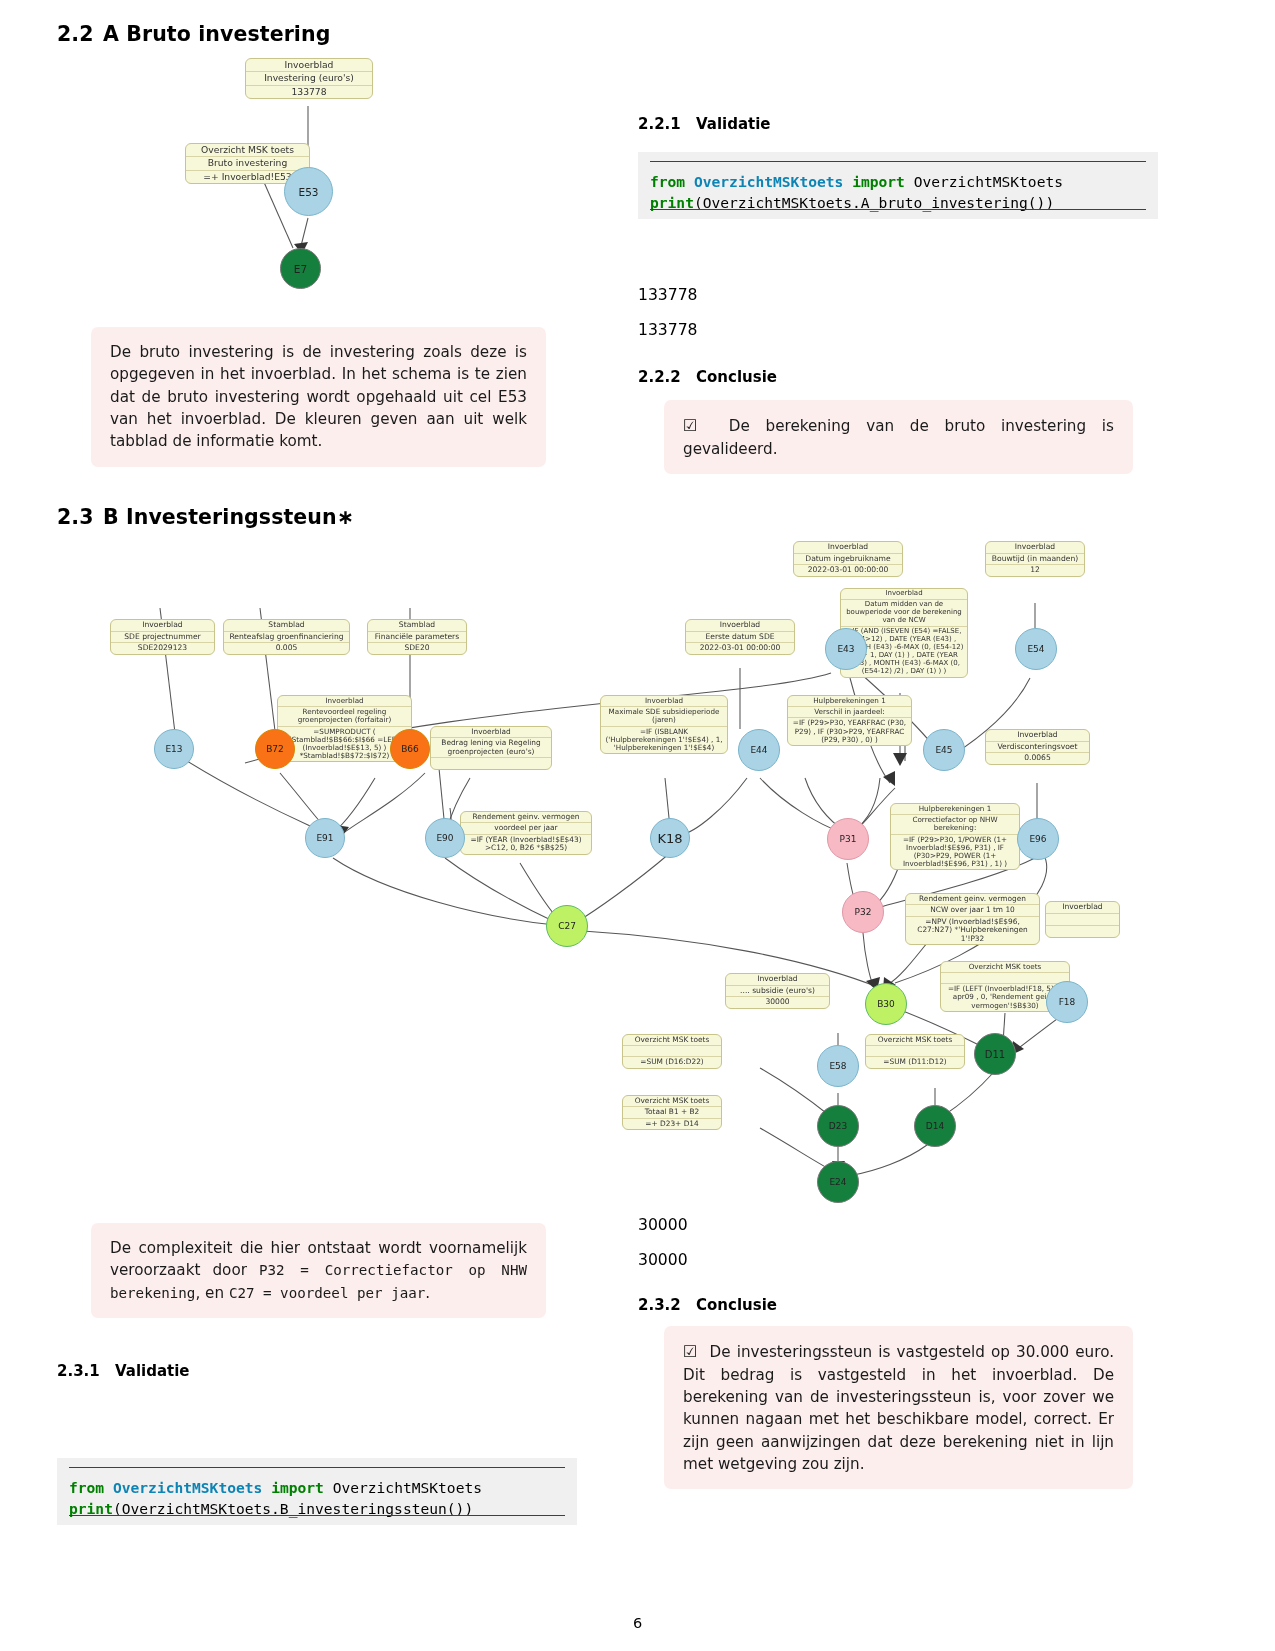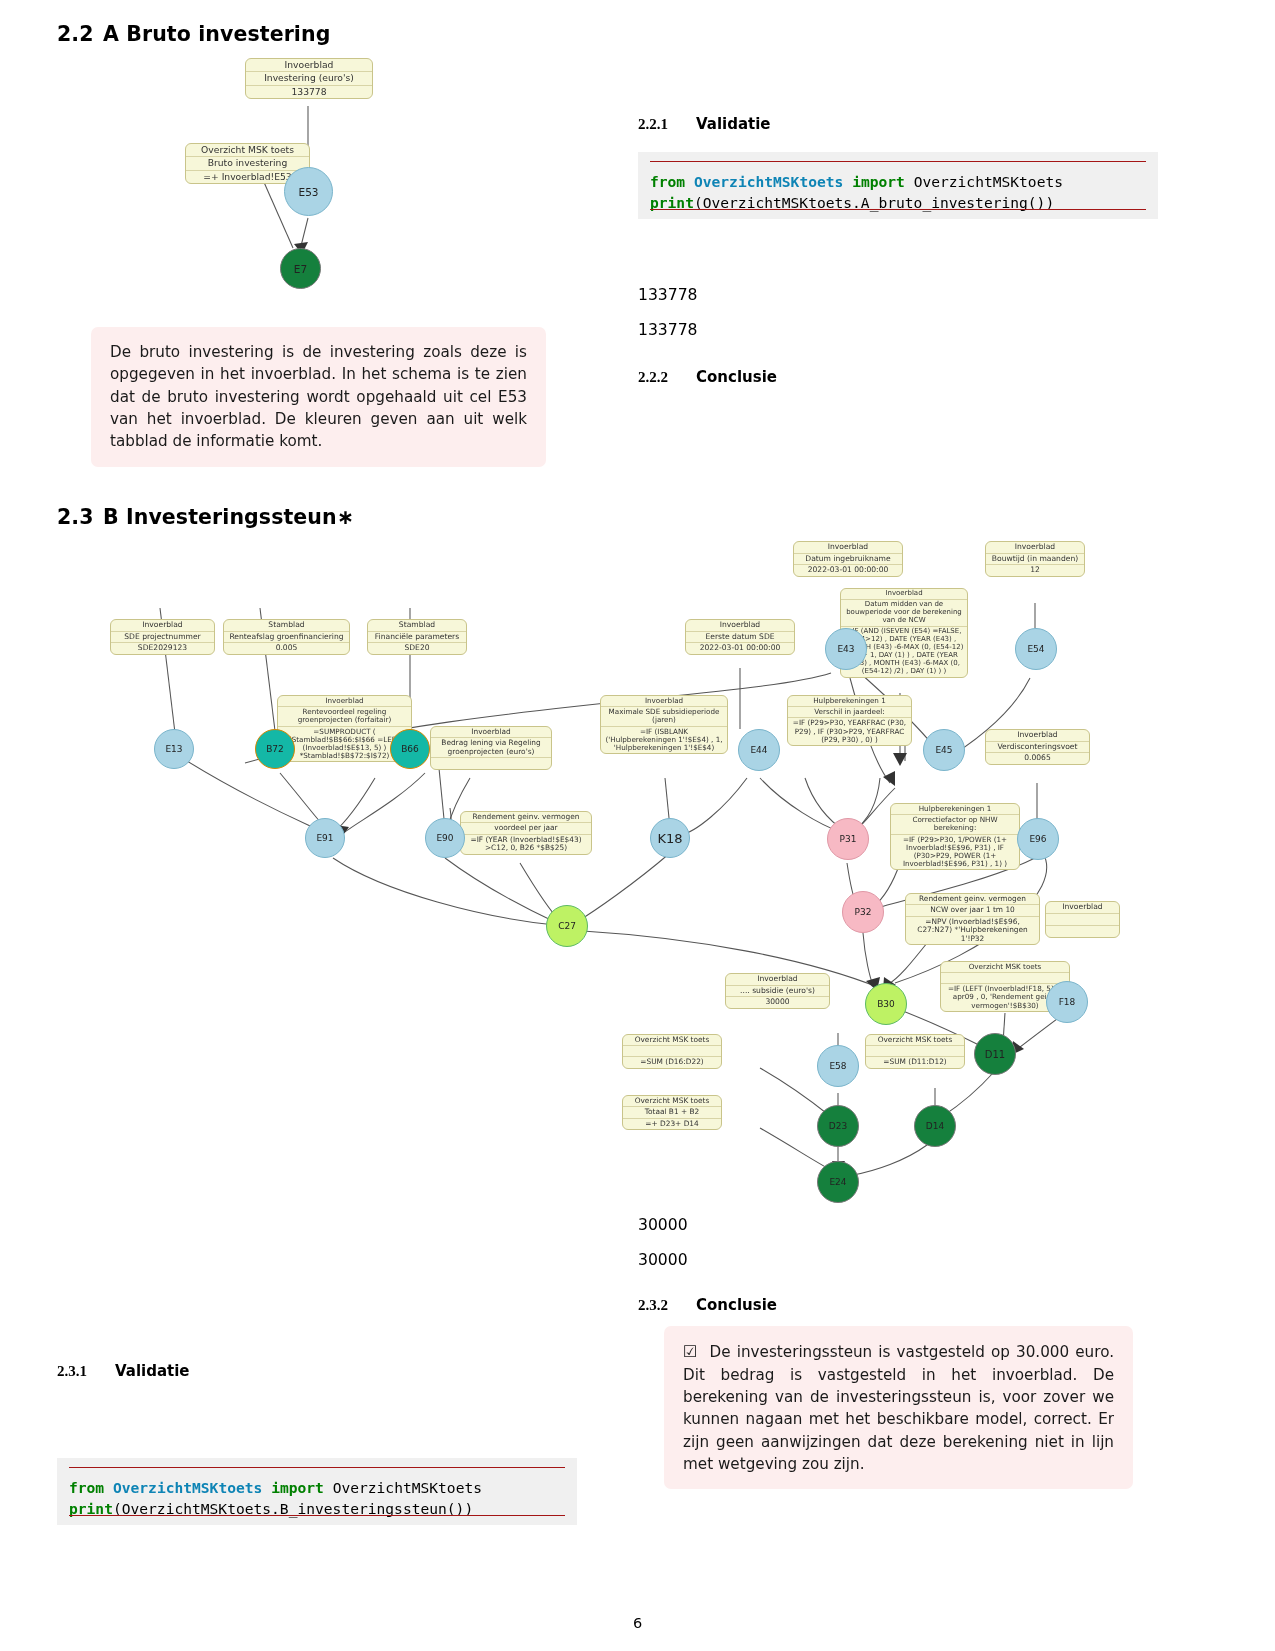--- a/index.html
+++ b/index.html
@@ -17,21 +17,21 @@
   h2.sec{
     font-family:"DejaVu Sans", sans-serif;
     font-weight:bold;font-size:20.5px;margin:0;
     letter-spacing:.1px;
   }
   h3.subsec{
     font-family:"DejaVu Sans", sans-serif;
     font-weight:bold;font-size:15px;margin:0;
   }
   .sec .num{display:inline-block;min-width:46px;}
-  .subsec .num{display:inline-block;min-width:58px;font-family:Liberation Serif, serif;}
+  .subsec .num{display:inline-block;min-width:58px;}
 
   
   .abs{position:absolute;}
 
   
   .note{
     background:#fdeeee;
     border-radius:7px;
     font-size:15.2px;
     line-height:1.47;
@@ -88,21 +88,21 @@
   .gnode .r:last-child{border-bottom:none;}
   .circ{
     position:absolute;border-radius:50%;
     display:flex;align-items:center;justify-content:center;
     font-family:"DejaVu Sans", sans-serif;
     color:#222;text-align:center;
     border:1.1px solid #888;
     box-sizing:border-box;
   }
   .c-blue{background:#aad4e5;border-color:#79b4cb;}
-  .c-orange{background:#14b8a6;border-color:#d58600;}
+  .c-orange{background:#f97316;border-color:#d58600;}
   .c-pink{background:#f7b9c4;border-color:#e098a6;}
   .c-green{background:#bef264;border-color:#5cba64;}
   .c-white{background:#15803d;border-color:#777;}
   svg.edges{position:absolute;left:0;top:0;overflow:visible;}
   svg.edges path,svg.edges line{fill:none;stroke:#555;stroke-width:1.05px;}
 </style>
 </head>
 <body>
 
 <div class="page">
@@ -155,20 +155,24 @@
 <span class="kw">print</span><span class="plain">(OverzichtMSKtoets.A_bruto_investering())</span></pre>
   </div>
 
   <div class="outnum abs" style="left:638px;top:286px;">133778</div>
   <div class="outnum abs" style="left:638px;top:321px;">133778</div>
 
   <h3 class="subsec abs" style="left:638px;top:368px;">
     <span class="num">2.2.2</span><span>Conclusie</span>
   </h3>
 
+  <div class="note abs" style="left:664px;top:400px;width:469px;">
+    <span class="cbox">☑</span>
+    &nbsp;<span>De berekening van de bruto investering is gevalideerd.</span>
+  </div>
 
   <h2 class="sec abs" style="left:57px;top:505px;">
     <span class="num">2.3</span><span>B Investeringssteun</span><span>∗</span>
   </h2>
 
   <div class="graph" style="left:105px;top:533px;width:1060px;height:660px;">
     <svg class="edges" width="1060" height="660">
 
       <line x1="55" y1="75" x2="70" y2="200"></line>
       <line x1="155" y1="75" x2="170" y2="198"></line>
@@ -455,20 +459,23 @@
         <span>D23</span>
       </div>
     <div class="circ c-white" style="left:809px;top:572px;width:42px;height:42px;font-size:9px;">
         <span>D14</span>
       </div>
     <div class="circ c-white" style="left:712px;top:628px;width:42px;height:42px;font-size:9px;">
         <span>E24</span>
       </div>
   </div>
 
+  <div class="note abs" style="left:91px;top:1223px;width:455px;">
+    <span>De complexiteit die hier ontstaat wordt voornamelijk veroorzaakt door </span><span class="mono">P32 = Correctiefactor op NHW berekening</span><span>, en </span><span class="mono">C27 = voordeel per jaar</span><span>.</span>
+  </div>
 
   <h3 class="subsec abs" style="left:57px;top:1362px;">
     <span class="num">2.3.1</span><span>Validatie</span>
   </h3>
 
   <div class="codeblock abs" style="left:57px;top:1391px;width:520px;height:67px;">
     <div class="rule top"></div>
     <div class="rule bot"></div>
     <pre style="margin-top:9px;"><span class="kw">from</span> <span class="mod">OverzichtMSKtoets</span> <span class="kw">import</span> <span class="plain">OverzichtMSKtoets</span>
 <span class="kw">print</span><span class="plain">(OverzichtMSKtoets.B_investeringssteun())</span></pre>

